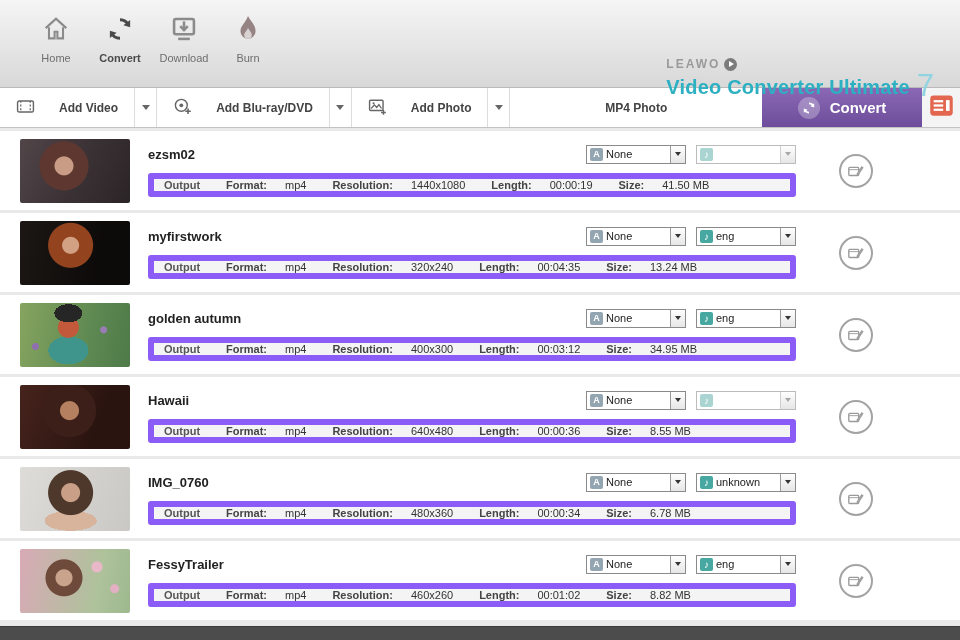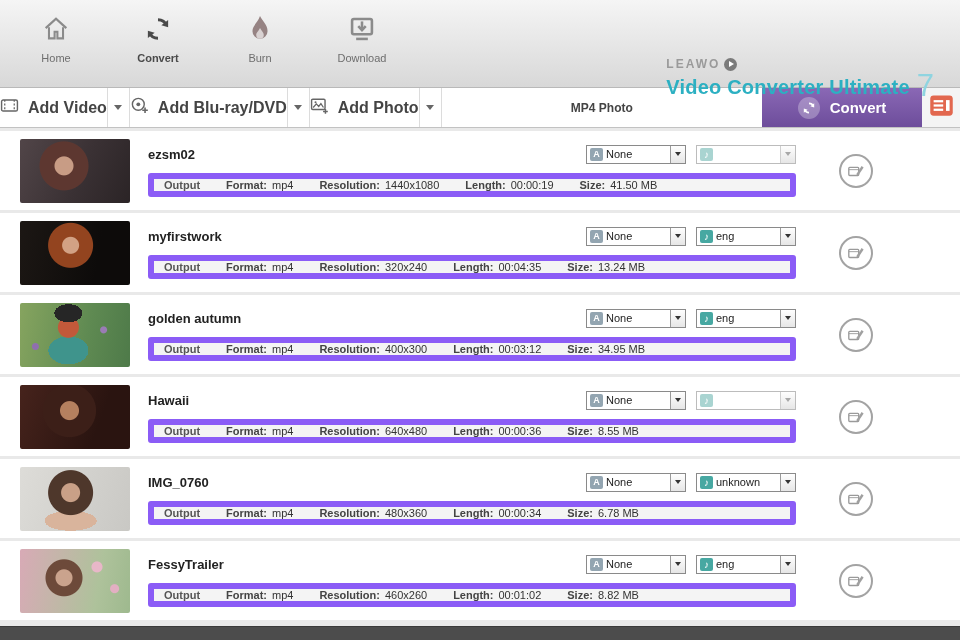--- a/index.html
+++ b/index.html
@@ -1,38 +1,38 @@
 <!DOCTYPE html>
 <html><head>
 <meta charset="utf-8">
 <style>
   * { margin:0; padding:0; box-sizing:border-box; }
   html,body { width:960px; height:640px; overflow:hidden; font-family:"Liberation Sans", sans-serif; background:#e9e9e9; }
   .app { width:960px; height:640px; display:flex; flex-direction:column; }
 
   
   .topbar { height:88px; flex:none; background:linear-gradient(#f5f5f5,#d8d8d8); border-bottom:1px solid #b9b9b9; position:relative; display:flex; align-items:flex-start; padding:12px 0 0 24px; }
-  .main-nav { display:flex; gap:38px; }
+  .main-nav { display:flex; }
   .nav-item { width:64px; display:flex; flex-direction:column; align-items:center; gap:6px; cursor:pointer; }
   .nav-item .nav-label { font-size:11px; color:#6e6e6e; }
   .nav-item.active .nav-label { color:#4a4a4a; font-weight:bold; }
   .nav-ic { height:34px; display:flex; align-items:center; justify-content:center; }
 
   .brand { position:absolute; right:26px; top:12px; text-align:left; }
   .brand-top { display:flex; align-items:center; gap:4px; justify-content:flex-start;margin-top:45px; }
   .brand-leawo { font-size:12px; font-weight:bold; letter-spacing:2px; color:#9a9a9a; }
   .brand-dot { width:13px; height:13px; border-radius:50%; background:#7b7b7b; display:inline-flex; align-items:center; justify-content:center; }
   .brand-dot::after { content:""; border-left:5px solid #fff; border-top:3px solid transparent; border-bottom:3px solid transparent; margin-left:1px; }
   .brand-title-line { display:flex; align-items:flex-end; margin-top:2px; }
   .brand-title { font-size:20px; font-weight:bold; color:#2cb0c2; letter-spacing:0.2px; }
   .brand-seven { font-size:31px; font-weight:400; color:#8fd4e0; line-height:0.85; margin-left:7px; }
 
   
   .toolbar { height:40px; flex:none; background:#fff; border-bottom:1px solid #c2c2c2; display:flex; align-items:stretch; }
-  .tb-btn { display:flex; align-items:center; gap:9px; padding:0 0; font-size:16px; font-weight:bold; color:#444; border-right:1px solid #dcdcdc; cursor:pointer; background:#fff; }
+  .tb-btn { display:flex; align-items:center; gap:24px; padding:0 16px; font-size:12px; font-weight:bold; color:#444; border-right:1px solid #dcdcdc; cursor:pointer; background:#fff; }
   .tb-caret { width:22px; display:flex; align-items:center; justify-content:center; border-right:1px solid #dcdcdc; cursor:pointer; }
   .tb-caret::after { content:""; border-left:4px solid transparent; border-right:4px solid transparent; border-top:5px solid #666; }
   .tb-format { flex:1; display:flex; align-items:center; justify-content:center; font-size:12px; font-weight:bold; color:#444; cursor:pointer; }
   .convert-btn { width:160px; flex:none; background:linear-gradient(#8a68b5,#6d4d9b); display:flex; align-items:center; justify-content:center; gap:10px; color:#fff; font-size:15px; font-weight:bold; border:none; cursor:pointer; }
   .convert-ic { width:22px; height:22px; border-radius:50%; background:rgba(255,255,255,0.28); display:flex; align-items:center; justify-content:center; }
   .panel-seg { width:38px; flex:none; background:#f4f4f4; display:flex; align-items:center; justify-content:center; cursor:pointer; }
 
   
   .list { flex:1; background:#e9e9e9; padding-top:3px; overflow:hidden; }
   .row { background:#fff; height:79px; margin-bottom:3px; display:flex; align-items:center; padding-left:20px; }
@@ -76,21 +76,21 @@
   .dd-caret::after { content:""; border-left:3.5px solid transparent; border-right:3.5px solid transparent; border-top:4.5px solid #333; }
   .dd-disabled { border-color:#bcbcbc; }
   .dd-disabled .note-icon { background:#a9d4d1; }
   .dd-disabled .dd-caret { border-left-color:#cfcfcf; }
   .dd-disabled .dd-caret::after { border-top-color:#a8a8a8; }
 
   .output-bar { height:24px; background:#f4f4f4; border:6px solid #8b5cf6; border-radius:3px; display:flex; align-items:center; font-size:11px; color:#333; padding:0 10px; }
   .out-label { font-weight:bold; color:#555; }
   .pair { margin-left:26px; white-space:nowrap; }
   .pair b { color:#444; margin-right:5px; }
-  .pair span { color:#333; }
+  .pair span { color:#333;margin-left:13px; }
 
   .edit-wrap { width:120px; flex:none; display:flex; justify-content:center; }
   .edit-btn { width:34px; height:34px; border:2px solid #a3a3a3; border-radius:50%; display:flex; align-items:center; justify-content:center; cursor:pointer; background:#fff; }
 
   
   .bottombar { height:14px; flex:none; background:#4c4c4c; border-top:1px solid #3a3a3a; }
 </style>
 </head>
 <body>
 
@@ -113,37 +113,37 @@
               <path d="M12 4a8 8 0 0 1 7.4 5" fill="none" stroke="#4a4a4a" stroke-width="2.6"></path>
               <polygon points="20.7,4.2 20.7,10.6 14.9,8.8" fill="#4a4a4a"></polygon>
               <path d="M12 20a8 8 0 0 1-7.4-5" fill="none" stroke="#4a4a4a" stroke-width="2.6"></path>
               <polygon points="3.3,19.8 3.3,13.4 9.1,15.2" fill="#4a4a4a"></polygon>
             </svg>
         </span>
         <span class="nav-label">Convert</span>
       </div>
       <div class="nav-item">
         <span class="nav-ic">
-          <svg width="26" height="28" viewBox="0 0 24 26">
-              <path d="M12 1 C14.5 6 19 9 19 15 a7 7 0 0 1 -14 0 C5 10 10 7 12 1 Z" fill="#968383"></path>
-              <path d="M12 12 c1.5 3 3.5 4 3.5 6.5 a3.5 3.5 0 0 1 -7 0 C8.5 16 10.8 15 12 12 Z" fill="#d9d2d2"></path>
-            </svg>
-        </span>
-        <span class="nav-label">Burn</span>
-      </div>
-      <div class="nav-item">
-        <span class="nav-ic">
           <svg width="28" height="28" viewBox="0 0 24 24">
               <rect x="3.5" y="3.5" width="17" height="13" rx="1.5" fill="none" stroke="#8b8b8b" stroke-width="2.2"></rect>
               <path d="M12 5.5 v6" stroke="#8b8b8b" stroke-width="2.2"></path>
               <path d="M8.8 9.5 L12 13 L15.2 9.5" fill="none" stroke="#8b8b8b" stroke-width="2.2"></path>
               <path d="M7 20.5 h10" stroke="#8b8b8b" stroke-width="2.2"></path>
             </svg>
         </span>
         <span class="nav-label">Download</span>
+      </div>
+      <div class="nav-item">
+        <span class="nav-ic">
+          <svg width="26" height="28" viewBox="0 0 24 26">
+              <path d="M12 1 C14.5 6 19 9 19 15 a7 7 0 0 1 -14 0 C5 10 10 7 12 1 Z" fill="#968383"></path>
+              <path d="M12 12 c1.5 3 3.5 4 3.5 6.5 a3.5 3.5 0 0 1 -7 0 C8.5 16 10.8 15 12 12 Z" fill="#d9d2d2"></path>
+            </svg>
+        </span>
+        <span class="nav-label">Burn</span>
       </div>
     </nav>
 
     <div class="brand">
       <div class="brand-top">
         <span class="brand-leawo">LEAWO</span>
         <span class="brand-dot"></span>
       </div>
       <div class="brand-title-line">
         <span class="brand-title">Video Converter Ultimate</span>

